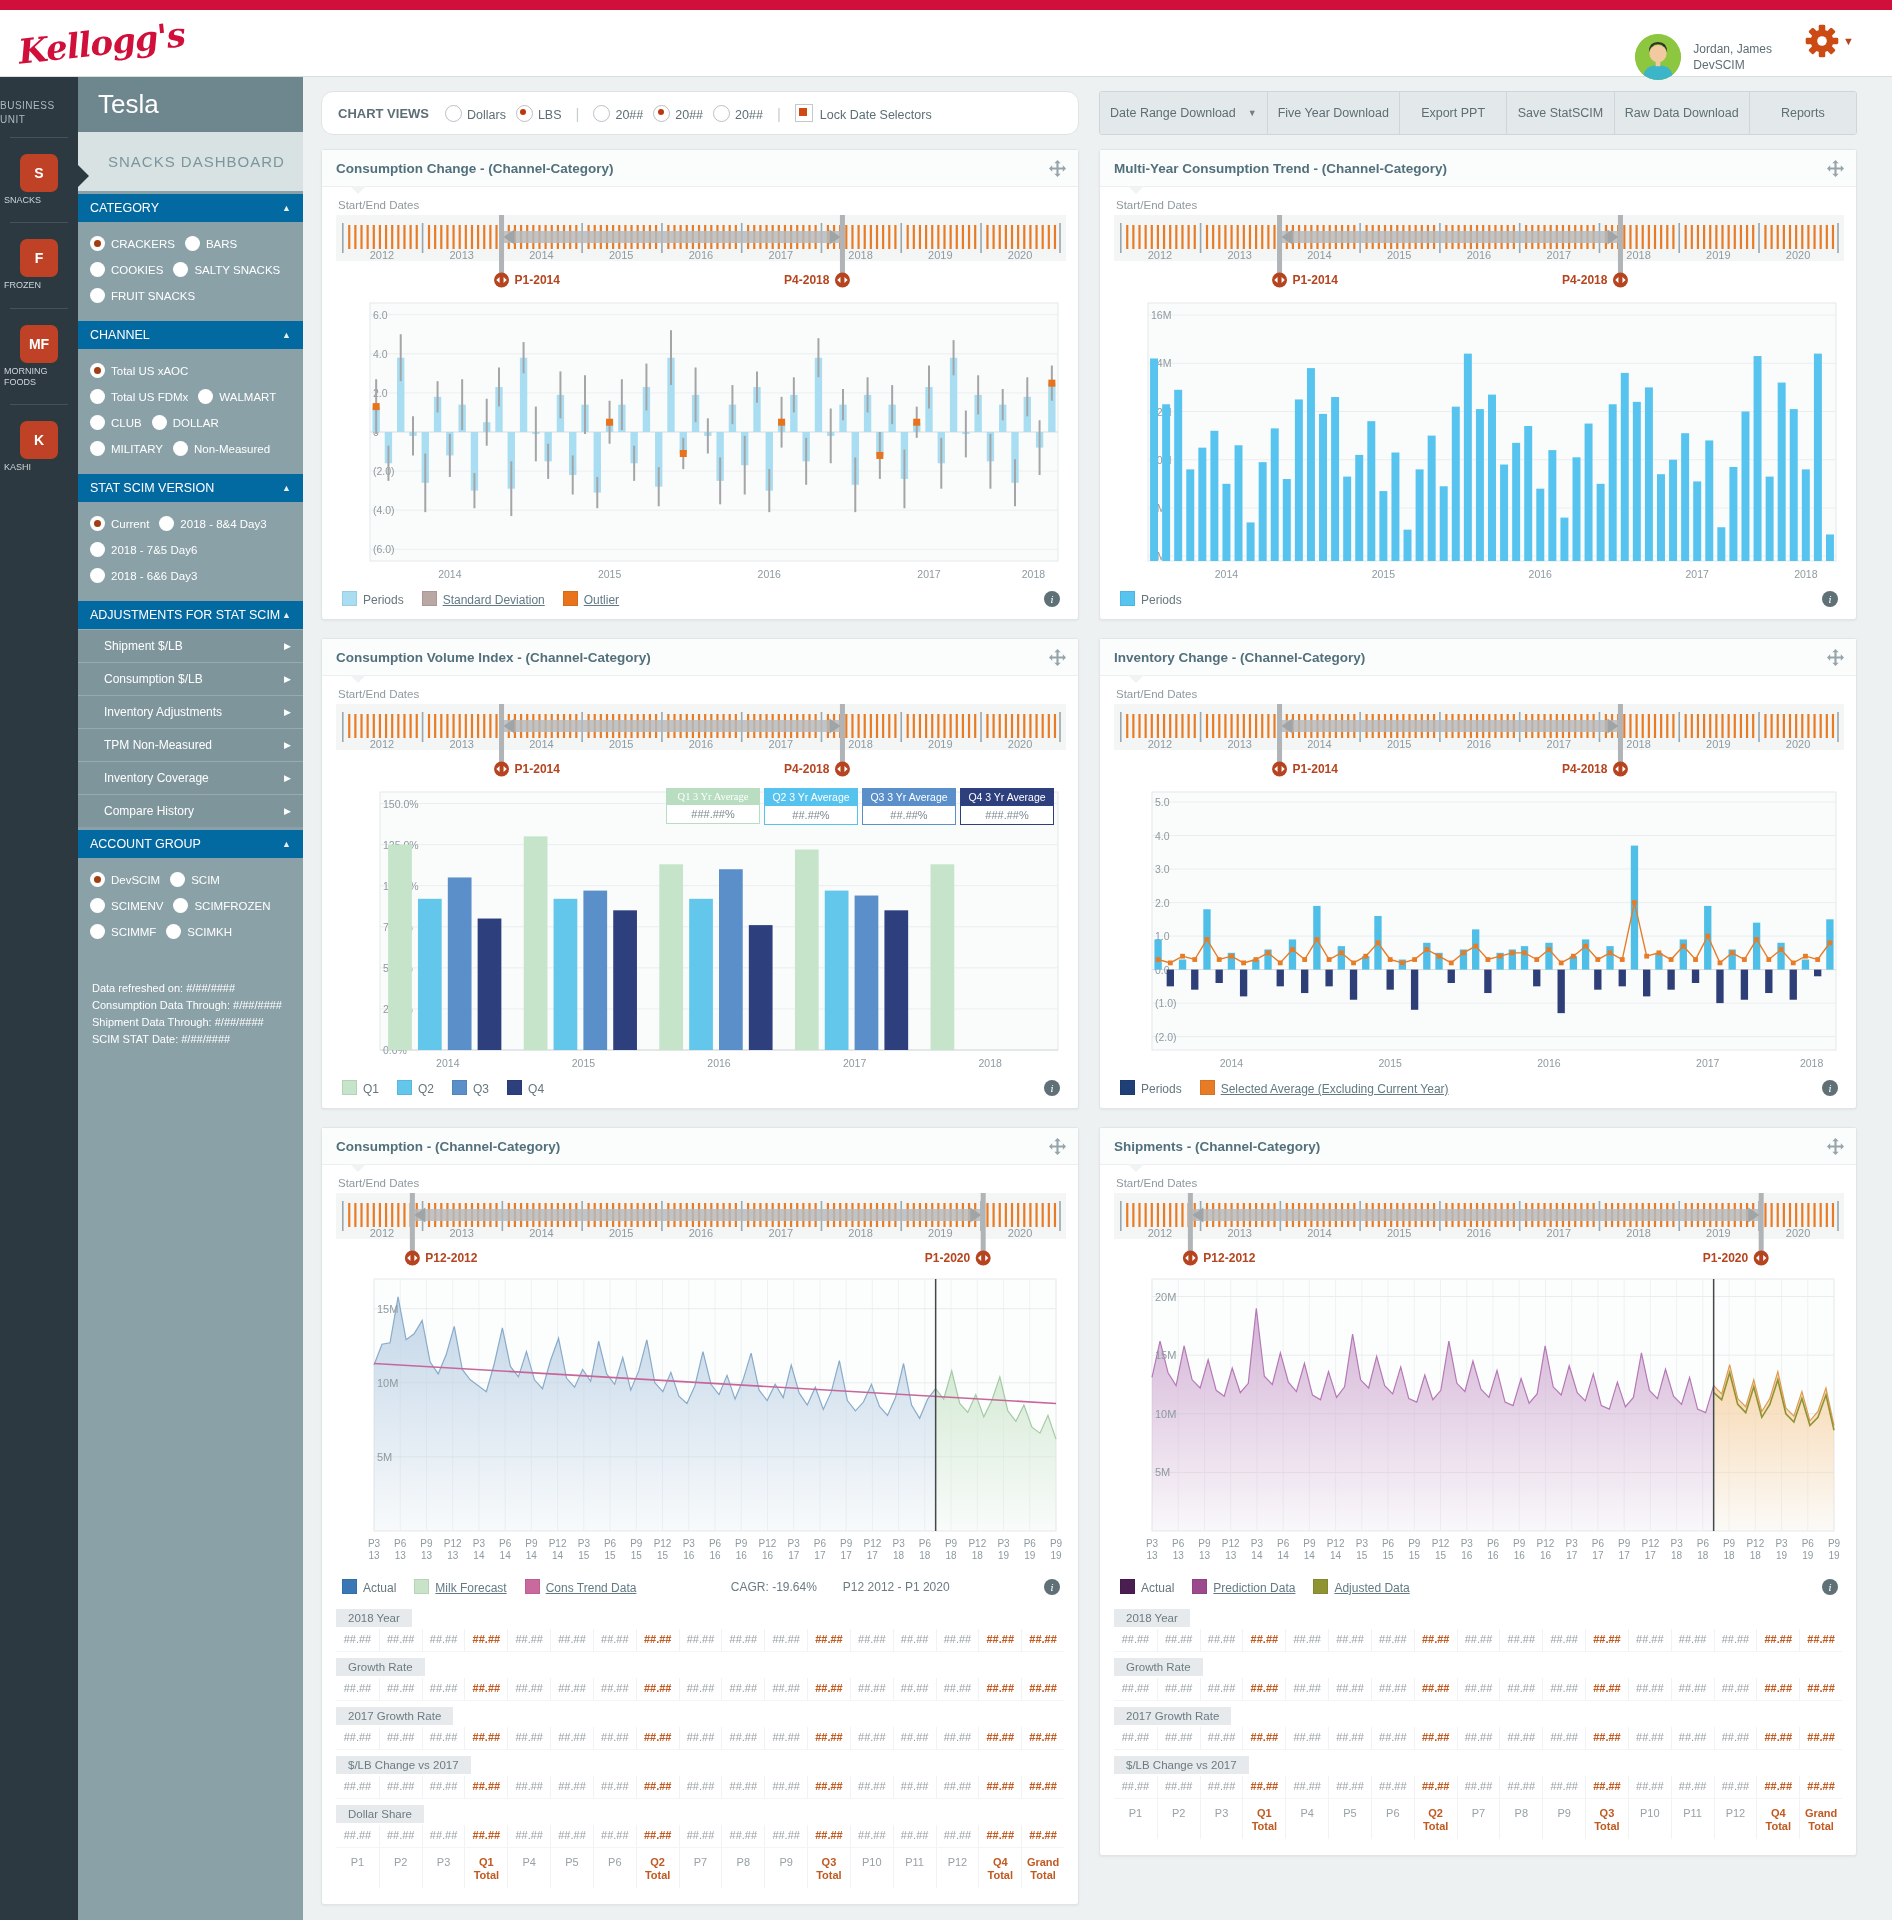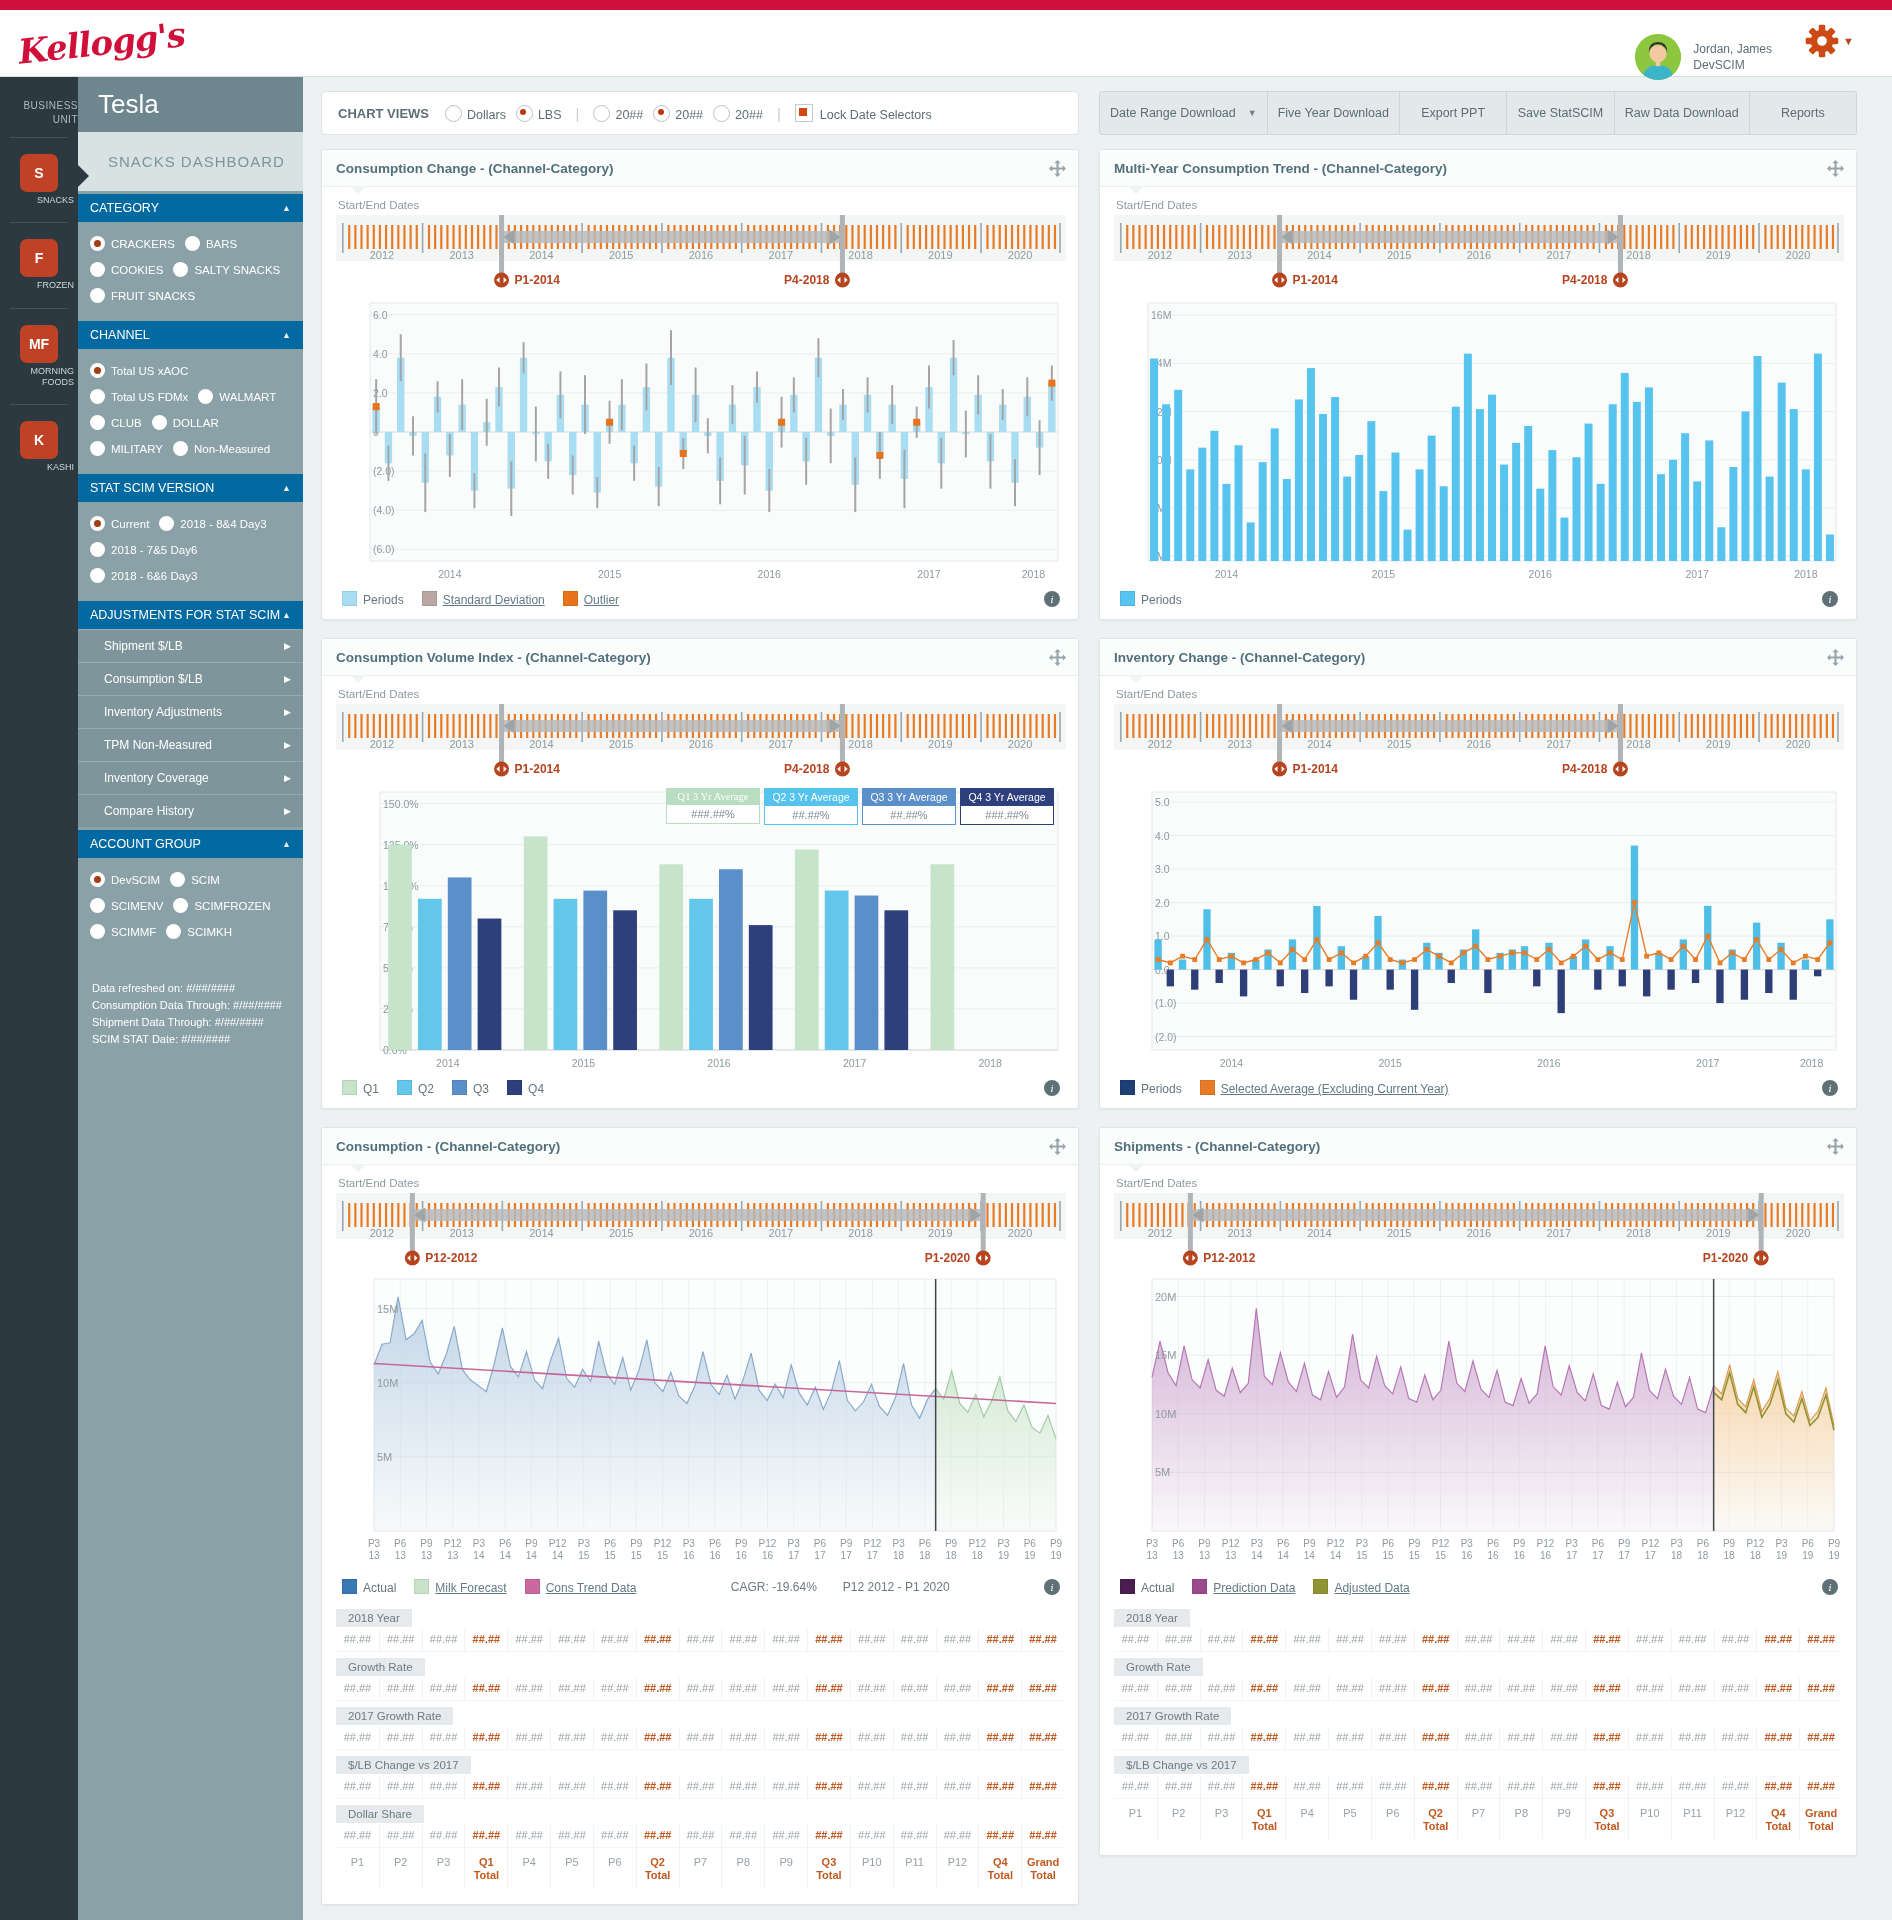--- a/index.html
+++ b/index.html
@@ -10,21 +10,21 @@
   .logo{margin-left:18px;font-family:"DejaVu Serif",serif;font-style:italic;font-weight:bold;
     font-size:34px;color:#d0103a;transform:rotate(-6deg);letter-spacing:-1px;}
   .hdr-right{position:absolute;right:120px;top:24px;display:flex;align-items:center;gap:12px;}
   .avatar{width:46px;height:46px;border-radius:50%;overflow:hidden;background:#8dc63f;}
   .uinfo{font-size:12px;color:#5d6e75;line-height:1.35;}
   .gearwrap{position:absolute;right:38px;top:14px;display:flex;align-items:center;gap:4px;cursor:pointer;}
   .gearcaret{color:#b5441f;font-size:11px;}
   
   .approw{display:flex;height:1844px;}
   
-  .rail{width:78px;background:#2c3940;color:#b9c4c9;flex:none;position:relative;text-align:right;}
+  .rail{width:78px;background:#2c3940;color:#b9c4c9;flex:none;position:relative;text-align:left;}
   .rail-title{font-size:10px;letter-spacing:.5px;color:#aebbc0;padding-top:22px;line-height:1.4;}
   .udiv{border:none;border-top:1px solid #46525a;margin:10px 10px;}
   .unit{padding:2px 0 6px;}
   .ubox{width:38px;height:38px;margin:4px auto 3px;background:#bf4226;border-radius:7px;color:#fff;
     font-weight:bold;font-size:14px;display:flex;align-items:center;justify-content:center;cursor:pointer;}
   .ulab{font-size:9px;color:#cdd6da;line-height:1.25;padding:0 4px;}
   
   .sidebar{width:225px;background:#8ba1a8;flex:none;position:relative;}
   .side-arrow{position:absolute;left:0;top:88px;width:0;height:0;border:11px solid transparent;border-left-color:#2c3940;}
   .tesla{background:#6e868d;color:#fff;font-size:26px;padding:12px 0 12px 20px;}
@@ -36,21 +36,21 @@
   .s-item{display:inline-block;margin:6px 10px 5px 0;font-size:11.5px;color:#fff;white-space:nowrap;cursor:pointer;}
   .rdot{display:inline-block;width:15px;height:15px;border-radius:50%;background:#fff;vertical-align:-3px;margin-right:6px;position:relative;}
   .rdot.sel::after{content:"";position:absolute;left:4px;top:4px;width:7px;height:7px;border-radius:50%;background:#a33d12;}
   .link-row{border-top:1px solid #97aab0;background:#7f959c;color:#fff;font-size:12px;padding:9px 12px 9px 26px;
     display:flex;justify-content:space-between;align-items:center;cursor:pointer;}
   .link-chev{font-size:9px;color:#fff;}
   .side-foot{color:#fff;font-size:11px;line-height:1.55;padding:26px 14px;}
   
   .main{flex:1;padding:14px 24px 0 18px;position:relative;}
   .tool-row{display:grid;grid-template-columns:758px 758px;gap:20px;margin-bottom:14px;}
-  .cv-card{background:#fff;border:1px solid #dfe3e5;border-radius:5px;display:flex;align-items:center;
+  .cv-card{background:#fff;border:1px solid #dfe3e5;border-radius:12px;display:flex;align-items:center;
     padding:0 16px;height:42px;gap:10px;}
   .cv-title{font-weight:bold;font-size:13px;color:#5d6e75;margin-right:6px;}
   .radio-item{font-size:12.5px;color:#5d6e75;white-space:nowrap;cursor:pointer;}
   .radio-item .ro{display:inline-block;width:15px;height:15px;border-radius:50%;border:1px solid #b9c2c6;background:#fff;
     vertical-align:-3px;margin-right:5px;position:relative;}
   .radio-item .ro.sel::after{content:"";position:absolute;left:3.5px;top:3.5px;width:6px;height:6px;border-radius:50%;background:#bf360c;}
   .vdiv{color:#c6cdd0;font-size:15px;margin:0 4px;}
   .cbox{display:inline-block;width:16px;height:16px;border:1px solid #c2cacd;background:#fff;vertical-align:-3px;
     margin-right:7px;position:relative;cursor:pointer;}
   .cbox .cfill{position:absolute;left:3px;top:3px;width:8px;height:8px;background:#cf4a12;}

